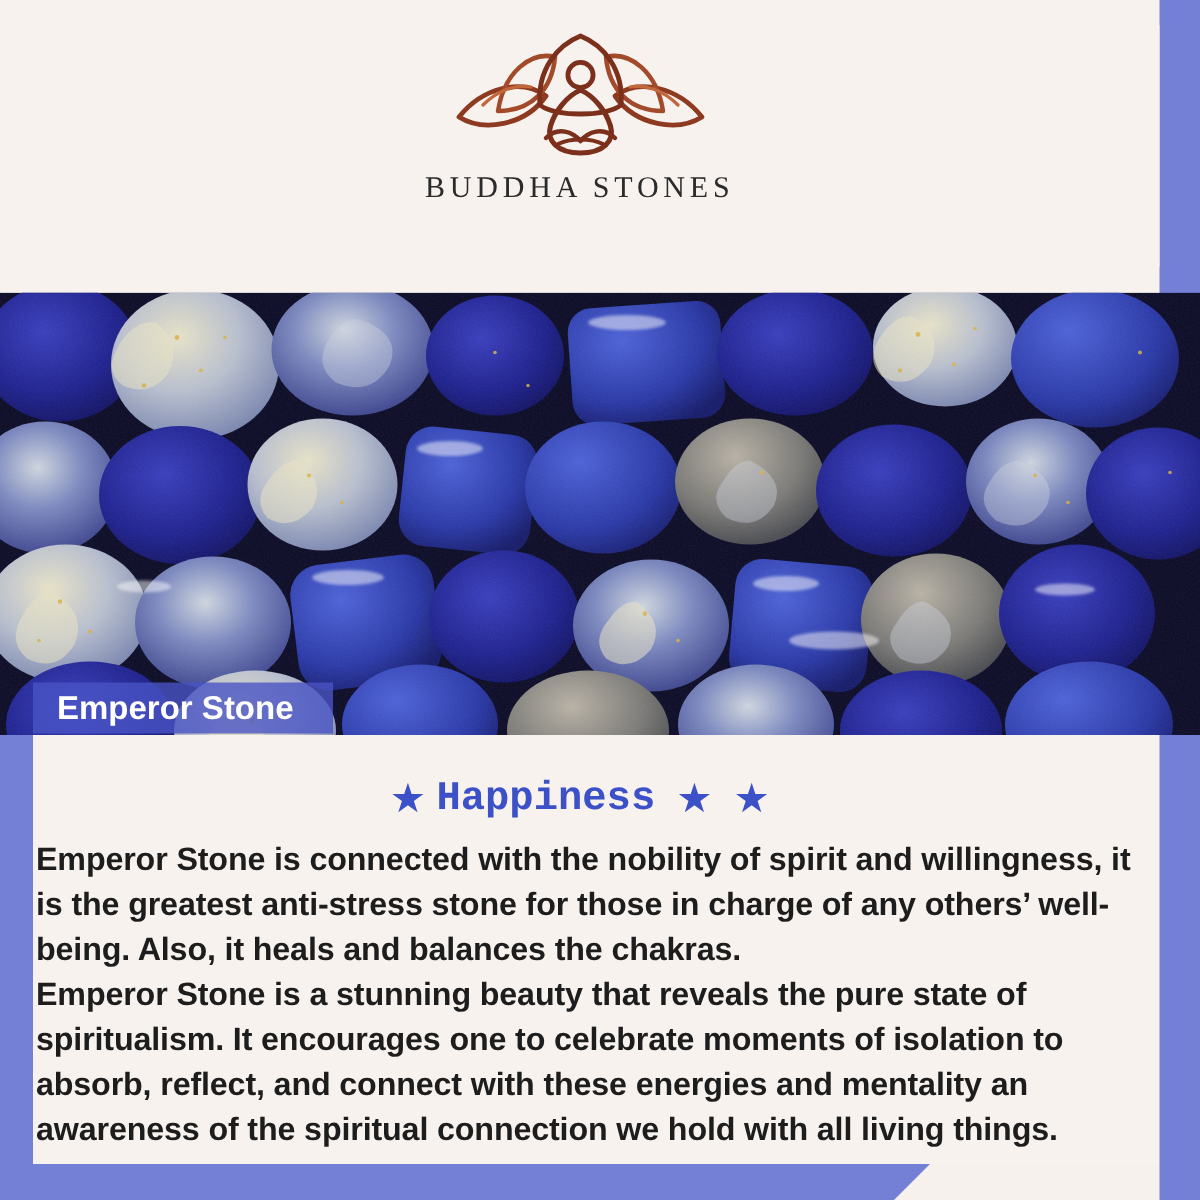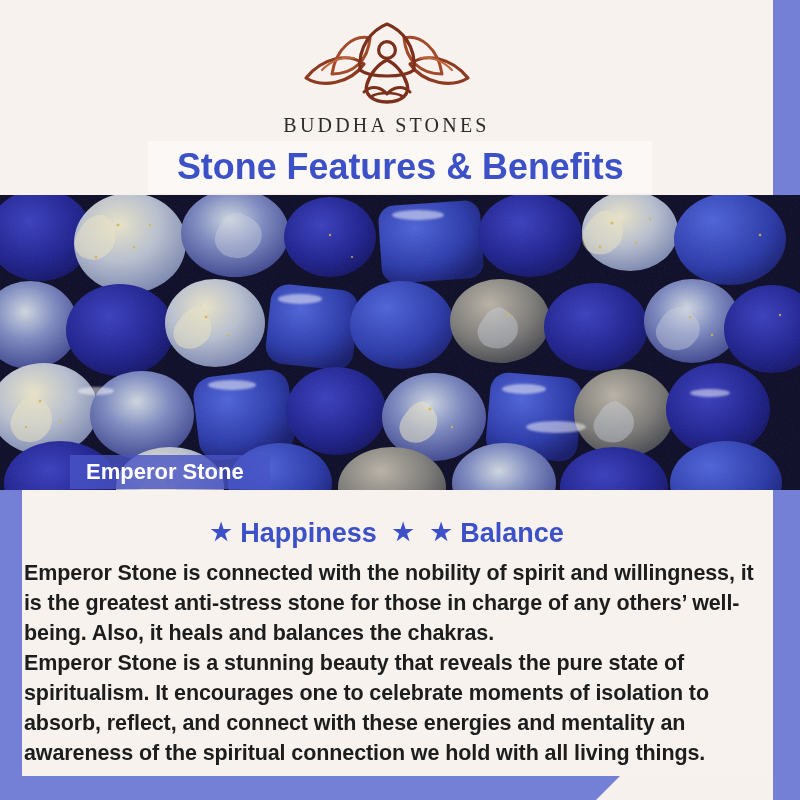--- a/index.html
+++ b/index.html
@@ -97,42 +97,41 @@
   .photo svg { display:block; width:800px; height:295px; }
 
   
   .caption-bar {
     position:absolute;
     left:22px; top:258px; width:196px; height:34px;
     background:rgba(72,84,196,0.80);
     display:flex; align-items:center;
     padding-left:16px;
     z-index:3;
-    margin-left:48px;
   }
   .caption-text {
     font-family:"Liberation Sans Narrow","Liberation Sans", sans-serif;
     font-weight:bold;
     font-size:22px;
     color:#ffffff;
     white-space:nowrap;
   }
 
   
   .benefits {
     position:absolute;
     top:518px; left:0; right:27px;
     display:flex; align-items:center; justify-content:center;
     gap:14px;
     z-index:3;
   }
   .benefit { display:flex; align-items:center; gap:7px; }
   .star { color:#3c50c8; font-size:27px; line-height:1; position:relative; top:-1px; }
   .benefit-label {
-    font-family:Liberation Sans, sans-serif;
+    font-family:Liberation Mono, monospace;
     font-weight:bold;
     font-size:27px;
     color:#3c50c8;
     white-space:nowrap;
   }
 
   
   .body-copy {
     position:absolute;
     top:558px; left:24px; right:36px;
@@ -181,23 +180,20 @@
           <path d="M95 38 C86 42 78 52 75 62 C72 72 80 80 95 80 C110 80 118 72 115 62 C112 52 104 42 95 38 Z" stroke="#7c2f1b" stroke-width="3.4"></path>
 
           <path d="M72 70 C80 62 90 66 95 72 C100 66 110 62 118 70" stroke="#7c2f1b" stroke-width="3"></path>
           <path d="M80 74 C88 70 102 70 110 74" stroke="#7c2f1b" stroke-width="2.6"></path>
         </g>
       </svg>
     </span>
     <div class="logo-word">BUDDHA STONES</div>
   </div>
 
-  <div class="title-band">
-    <div class="title-text">Stone Features &amp; Benefits</div>
-  </div>
 
   <div class="photo">
     <svg viewBox="0 0 800 295" xmlns="http://www.w3.org/2000/svg" preserveAspectRatio="none">
       <defs>
         <radialGradient id="gDeep" cx="40%" cy="35%" r="75%">
           <stop offset="0%" stop-color="#3a3fbe"></stop>
           <stop offset="60%" stop-color="#1f228f"></stop>
           <stop offset="100%" stop-color="#11115c"></stop>
         </radialGradient>
         <radialGradient id="gMid" cx="35%" cy="30%" r="80%">
@@ -334,21 +330,20 @@
   <div class="benefits">
     <div class="benefit">
       <span class="star">★</span>
       <span class="benefit-label">Happiness</span>
     </div>
     <div class="benefit">
       <span class="star">★</span>
     </div>
     <div class="benefit">
       <span class="star">★</span>
-      <span class="benefit-label">Balance</span>
     </div>
   </div>
 
   <div class="body-copy">
     <p>Emperor Stone is connected with the nobility of spirit and willingness, it is the greatest anti-stress stone for those in charge of any others’ well-being. Also, it heals and balances the chakras.</p>
     <p>Emperor Stone is a stunning beauty that reveals the pure state of spiritualism. It encourages one to celebrate moments of isolation to absorb, reflect, and connect with these energies and mentality an awareness of the spiritual connection we hold with all living things.</p>
   </div>
 
 </div>
 

